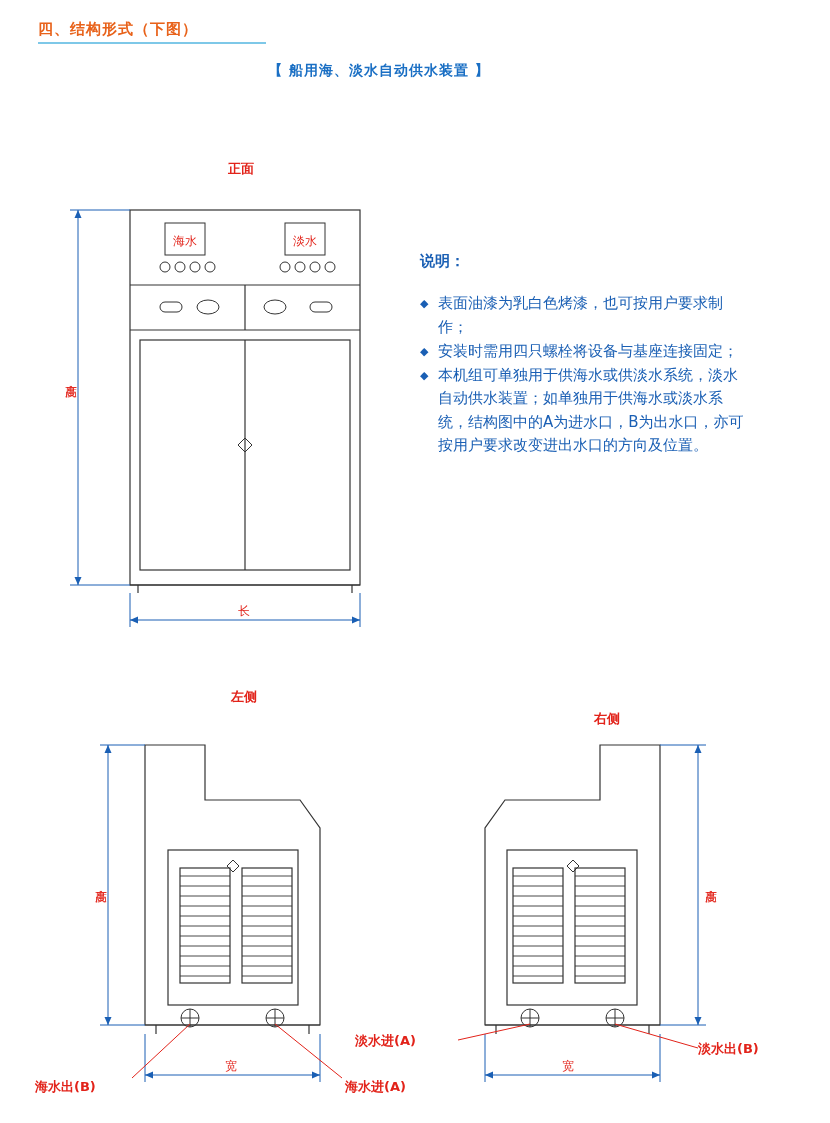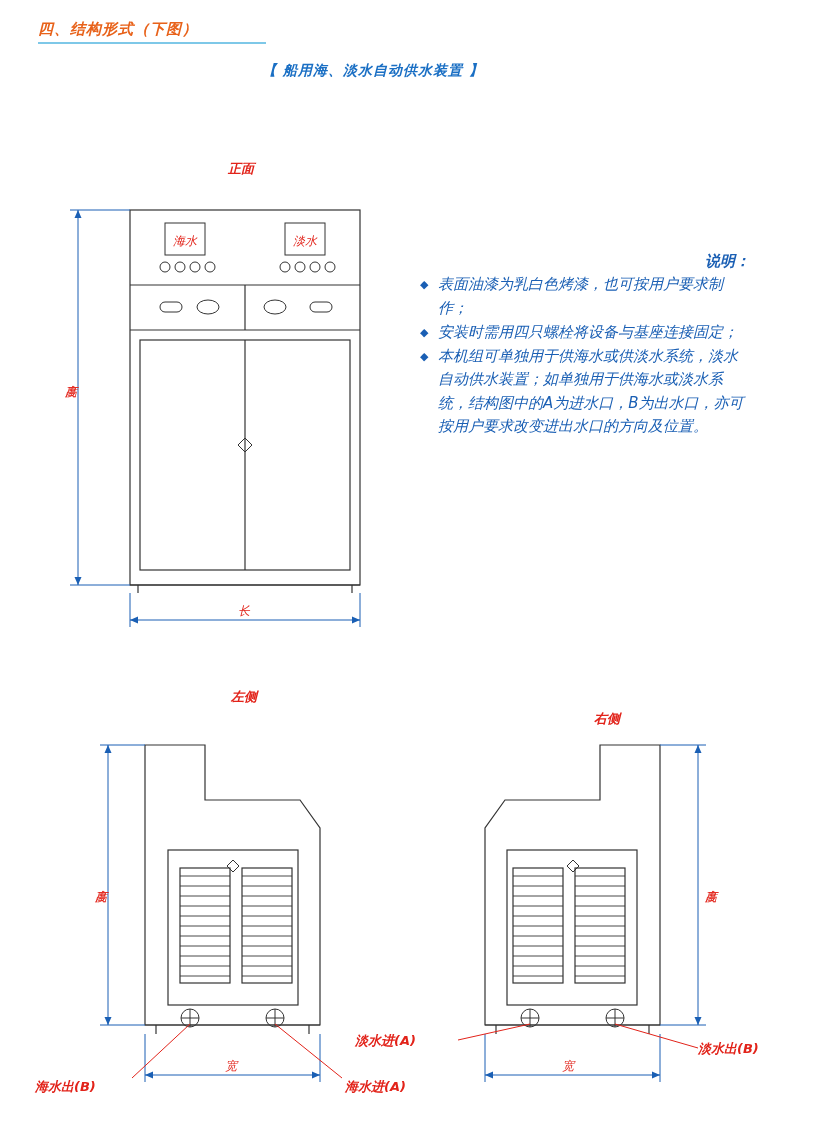--- a/index.html
+++ b/index.html
@@ -3,48 +3,48 @@
 <meta charset="utf-8">
 <style>
   html,body{margin:0;padding:0;}
   body{
     width:830px;height:1123px;
     background:#ffffff;
     font-family:"DejaVu Sans","Liberation Sans",sans-serif;
     position:relative;
     overflow:hidden;
   }
-  .page{position:relative;width:830px;height:1123px;font-style:italic;}
+  .page{position:relative;width:830px;height:1123px;}
 
   
   .section-title{
     position:absolute;left:38px;top:20px;
     font-size:15px;font-weight:bold;color:#e8621a;
     letter-spacing:1px;
   }
   .section-title-underline{
     position:absolute;left:38px;top:42px;width:228px;height:2px;
     background:#7ec8e8;
   }
   .doc-subtitle{
     position:absolute;left:0;top:62px;width:746px;text-align:center;
-    font-size:14px;font-weight:bold;color:#1a6fc4;letter-spacing:1px;
+    font-size:14px;font-weight:bold;color:#1a6fc4;letter-spacing:1px;padding-left:6px;
   }
 
   
   .lbl{position:absolute;font-size:12px;}
   .red{color:#e2231a;}
   .vert{writing-mode:vertical-rl;text-orientation:upright;}
 
   
   .notes{
     position:absolute;left:420px;top:250px;width:330px;
     color:#1a5fb4;font-size:15px;line-height:1.55;
   }
-  .notes .notes-title{font-weight:bold;font-size:15px;margin-bottom:0;text-align:right;}
+  .notes .notes-title{font-weight:bold;font-size:15px;margin-bottom:19px;}
   .notes ul{list-style:none;margin:0;padding:0;}
   .notes li{position:relative;padding-left:18px;margin-bottom:1px;}
   .notes li .bullet{position:absolute;left:0;top:3px;font-size:11px;color:#1a5fb4;}
 
   
   #front-view{position:absolute;left:60px;top:195px;width:330px;height:450px;}
   .view-caption{position:absolute;font-size:13px;color:#e2231a;font-weight:bold;margin-left:18px;}
 
   
   #left-view{position:absolute;left:90px;top:700px;width:300px;height:410px;}

